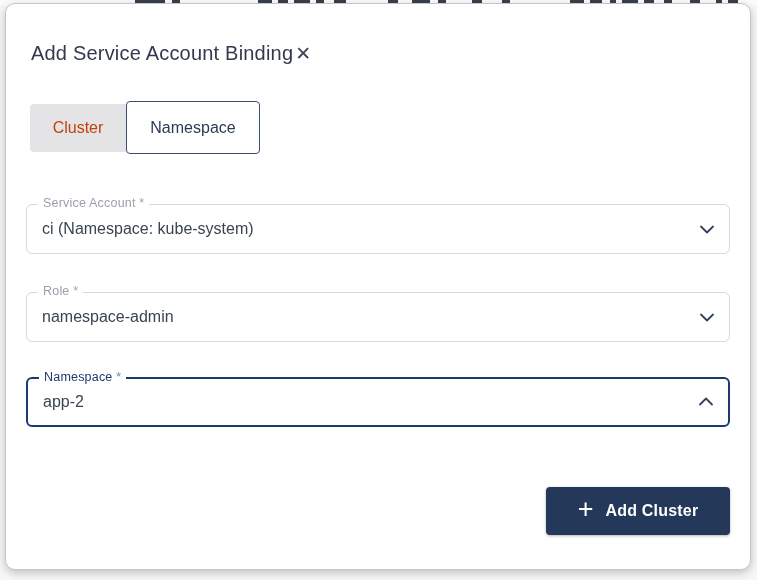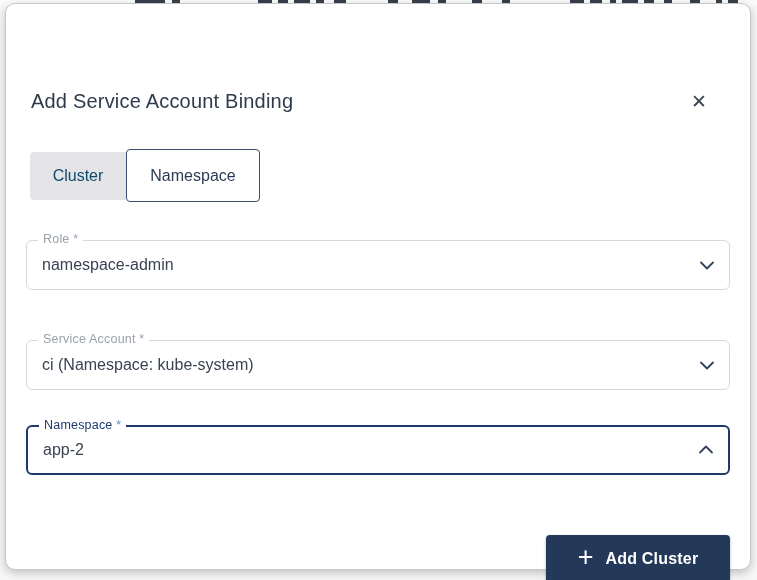--- a/index.html
+++ b/index.html
@@ -23,40 +23,40 @@
     position: absolute;
     left: 5px; top: 3px;
     width: 746px; height: 567px;
     background: #ffffff;
     border: 1px solid #c7c7c9;
     border-radius: 10px;
     box-shadow: 0 3px 10px rgba(0,0,0,0.22);
     padding: 0 20px;
   }
   .title-row {
-    display: flex; align-items: center; justify-content: space-between;
-    padding-top: 38px; padding-left: 5px; margin-top: 48px;
+    display: flex; align-items: center; justify-content: flex-start;
+    padding-top: 38px; padding-left: 5px;
   }
   .modal-title {
     font-size: 20px; color: #2f3b4c; font-weight: 400; letter-spacing: .2px;
   }
   .close-btn {
     background: none; border: none; cursor: pointer;
     font-size: 19px; color: #3c4654; line-height: 1;
     margin-right: 21px; padding: 2px;
   }
   
   .tab-row { display: flex; align-items: center; margin-top: 36px; margin-left: 4px; height: 53px; }
   .tab {
     font-size: 16px; cursor: pointer; border: none; background: none;
     display: flex; align-items: center; justify-content: center;
   }
   .tab.unselected {
     width: 96px; height: 48px;
-    background: #e4e4e7; color: #0c4a6e;
+    background: #e4e4e7; color: #c2410c;
     border-radius: 4px 0 0 4px;
   }
   .tab.selected {
     width: 134px; height: 53px;
     background: #ffffff; color: #2c3b55;
     border: 1px solid #3d4f6e; border-radius: 4px;
   }
   
   .field {
     position: relative;
@@ -135,31 +135,31 @@
 
   <div class="tab-row">
     <button class="tab unselected">
       <span>Cluster</span>
     </button>
     <button class="tab selected">
       <span>Namespace</span>
     </button>
   </div>
 
-  <div class="field f2">
-    <span class="flabel"><span>Role</span> <span class="req">*</span></span>
-    <span class="fvalue">namespace-admin</span>
+  <div class="field f1">
+    <span class="flabel"><span>Service Account</span> <span class="req">*</span></span>
+    <span class="fvalue">ci (Namespace: kube-system)</span>
     <svg class="chev" viewBox="0 0 24 24" fill="none" stroke="currentColor" stroke-width="1.8" stroke-linecap="round" stroke-linejoin="round">
         <polyline points="6,9.5 12,15.5 18,9.5"></polyline>
       </svg>
   </div>
 
-  <div class="field f1">
-    <span class="flabel"><span>Service Account</span> <span class="req">*</span></span>
-    <span class="fvalue">ci (Namespace: kube-system)</span>
+  <div class="field f2">
+    <span class="flabel"><span>Role</span> <span class="req">*</span></span>
+    <span class="fvalue">namespace-admin</span>
     <svg class="chev" viewBox="0 0 24 24" fill="none" stroke="currentColor" stroke-width="1.8" stroke-linecap="round" stroke-linejoin="round">
         <polyline points="6,9.5 12,15.5 18,9.5"></polyline>
       </svg>
   </div>
 
   <div class="field f3 focused">
     <span class="flabel"><span>Namespace</span> <span class="req">*</span></span>
     <span class="fvalue">app-2</span>
     <svg class="chev" viewBox="0 0 24 24" fill="none" stroke="currentColor" stroke-width="1.8" stroke-linecap="round" stroke-linejoin="round">
         <polyline points="6,14.5 12,8.5 18,14.5"></polyline>

